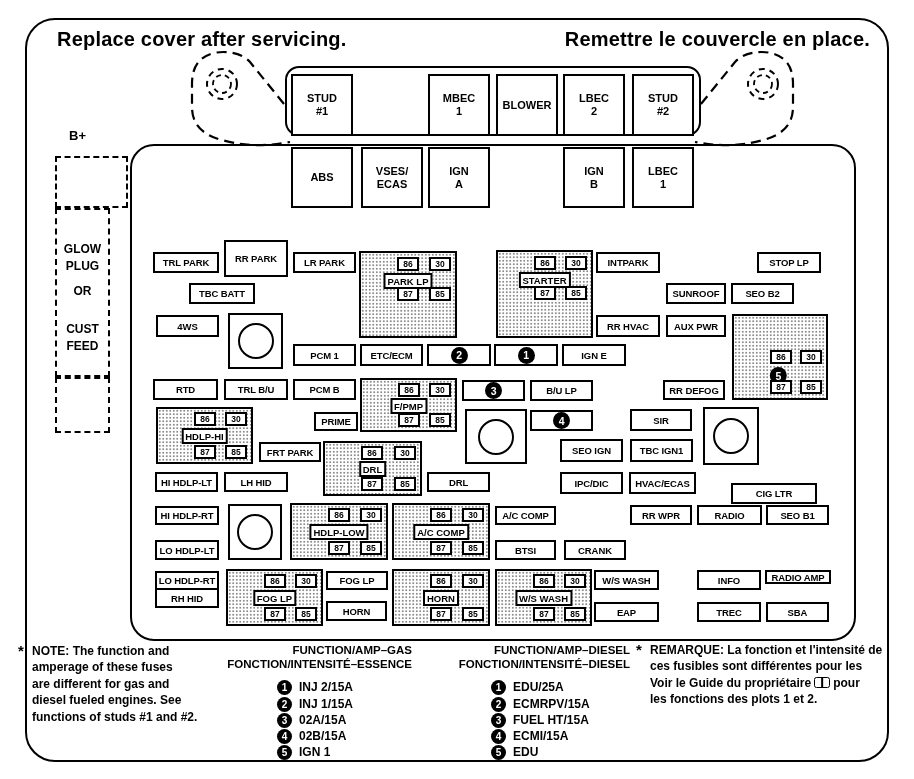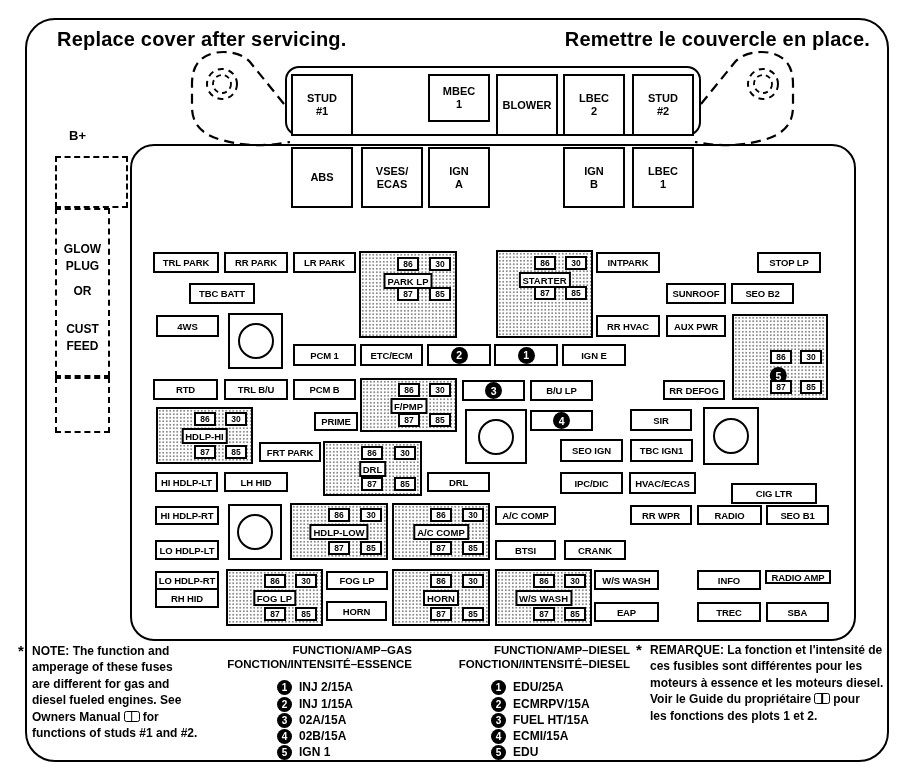--- a/index.html
+++ b/index.html
@@ -86,21 +86,21 @@
 </svg>
 
 <div class="abs hdr" style="left:57px;top:28px">Replace cover after servicing.</div>
 <div class="abs hdr" style="right:44px;top:28px">Remettre le couvercle en place.</div>
 
 <div class="abs cover-plate"></div>
 <div class="abs bigbox" style="left:291px;top:74px;width:62px;height:62px">
   <span>STUD</span>
     <span>#1</span>
 </div>
-<div class="abs bigbox" style="left:428px;top:74px;width:62px;height:48px">
+<div class="abs bigbox" style="left:428px;top:74px;width:62px;height:62px">
   <span>MBEC</span>
     <span>1</span>
 </div>
 <div class="abs bigbox" style="left:496px;top:74px;width:62px;height:62px">
   <span>BLOWER</span>
     <span></span>
 </div>
 <div class="abs bigbox" style="left:563px;top:74px;width:62px;height:62px">
   <span>LBEC</span>
     <span>2</span>
@@ -135,21 +135,21 @@
 <div class="abs dashbox" style="left:55px;top:156px;width:73px;height:52px"></div>
 <div class="abs dashbox" style="left:55px;top:208px;width:55px;height:169px"></div>
 <div class="abs dashbox" style="left:55px;top:377px;width:55px;height:56px"></div>
 <div class="abs glowtxt" style="left:55px;top:242px">GLOW</div>
 <div class="abs glowtxt" style="left:55px;top:259px">PLUG</div>
 <div class="abs glowtxt" style="left:55px;top:284px">OR</div>
 <div class="abs glowtxt" style="left:55px;top:322px">CUST</div>
 <div class="abs glowtxt" style="left:55px;top:339px">FEED</div>
 
 <div class="abs fb" style="left:153px;top:252px;width:66px;height:21px">TRL PARK</div>
-<div class="abs fb" style="left:224px;top:252px;width:64px;height:21px">RR PARK</div>
+<div class="abs fb" style="left:224px;top:240px;width:64px;height:37px">RR PARK</div>
 <div class="abs fb" style="left:293px;top:252px;width:63px;height:21px">LR PARK</div>
 <div class="abs fb" style="left:596px;top:252px;width:64px;height:21px">INTPARK</div>
 <div class="abs fb" style="left:757px;top:252px;width:64px;height:21px">STOP LP</div>
 
 <div class="abs fb" style="left:189px;top:283px;width:66px;height:21px">TBC BATT</div>
 <div class="abs fb" style="left:666px;top:283px;width:60px;height:21px">SUNROOF</div>
 <div class="abs fb" style="left:731px;top:283px;width:63px;height:21px">SEO B2</div>
 
 <div class="abs fb" style="left:156px;top:315px;width:63px;height:22px">4WS</div>
 <div class="abs fb" style="left:596px;top:315px;width:64px;height:22px">RR HVAC</div>
@@ -304,21 +304,20 @@
 <div class="abs cbox" style="left:228px;top:504px;width:54px;height:56px">
     <span class="ring"></span>
   </div>
 
 <div class="abs star" style="left:18px;top:642px">*</div>
 <div class="abs note" style="left:32px;top:643px;width:210px">
   <div>NOTE:  The function and</div>
   <div>amperage of these fuses</div>
   <div>are different for gas and</div>
   <div>diesel fueled engines.  See</div>
-  <div><span>Owners Manual</span><span class="book"></span><span>for</span></div>
   <div>functions of studs #1 and #2.</div>
 </div>
 
 <div class="abs ltitle" style="left:204px;top:644px;width:208px">FUNCTION/AMP–GAS</div>
 <div class="abs ltitle" style="left:204px;top:658px;width:208px">FONCTION/INTENSITÉ–ESSENCE</div>
 <div class="abs litem" style="left:277px;top:679px">
   <span class="ncirc sm">1</span>
     <span class="litext">INJ 2/15A</span>
 </div>
 <div class="abs litem" style="left:277px;top:696px">
@@ -358,16 +357,15 @@
 </div>
 <div class="abs litem" style="left:491px;top:744px">
   <span class="ncirc sm">5</span>
     <span class="litext">EDU</span>
 </div>
 
 <div class="abs star" style="left:636px;top:641px">*</div>
 <div class="abs note" style="left:650px;top:642px;width:235px">
   <div>REMARQUE:  La fonction et l'intensité de</div>
   <div>ces fusibles sont différentes pour les</div>
-  <div>moteurs à essence et les moteurs diesel.</div>
   <div><span>Voir le Guide du propriétaire</span><span class="book"></span><span>pour</span></div>
   <div>les fonctions des plots 1 et 2.</div>
 </div>
 
 </body></html>

